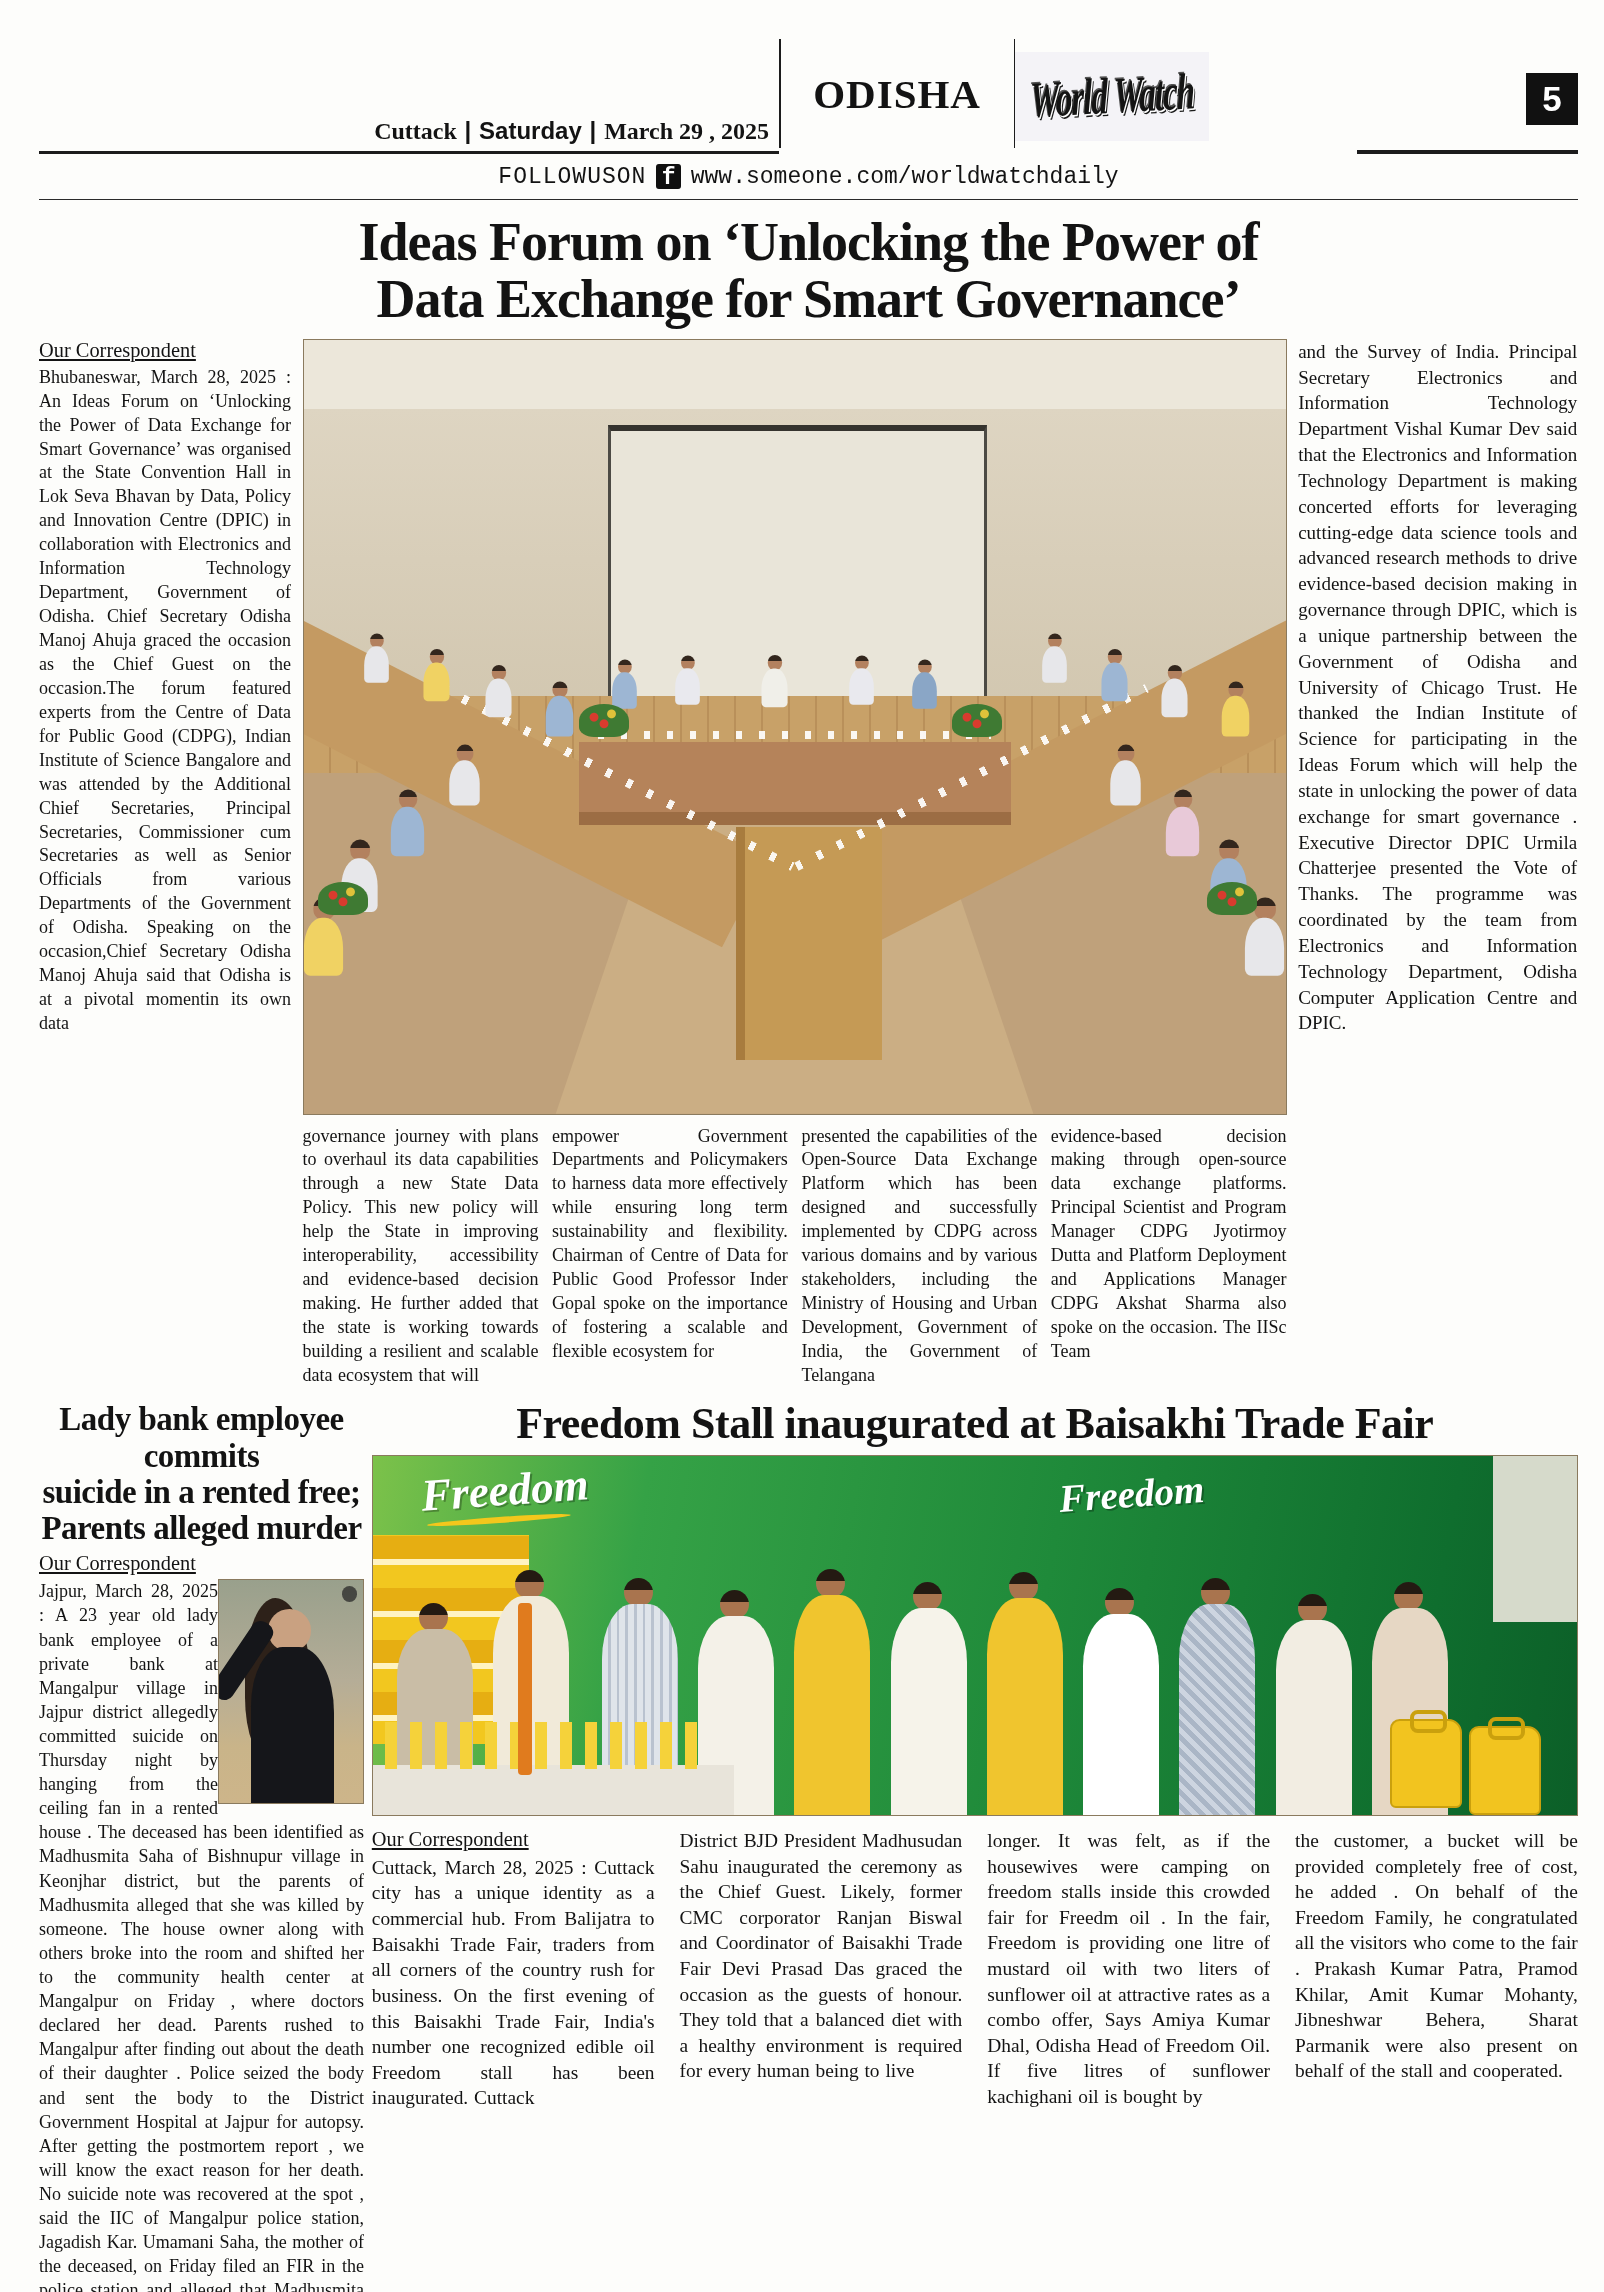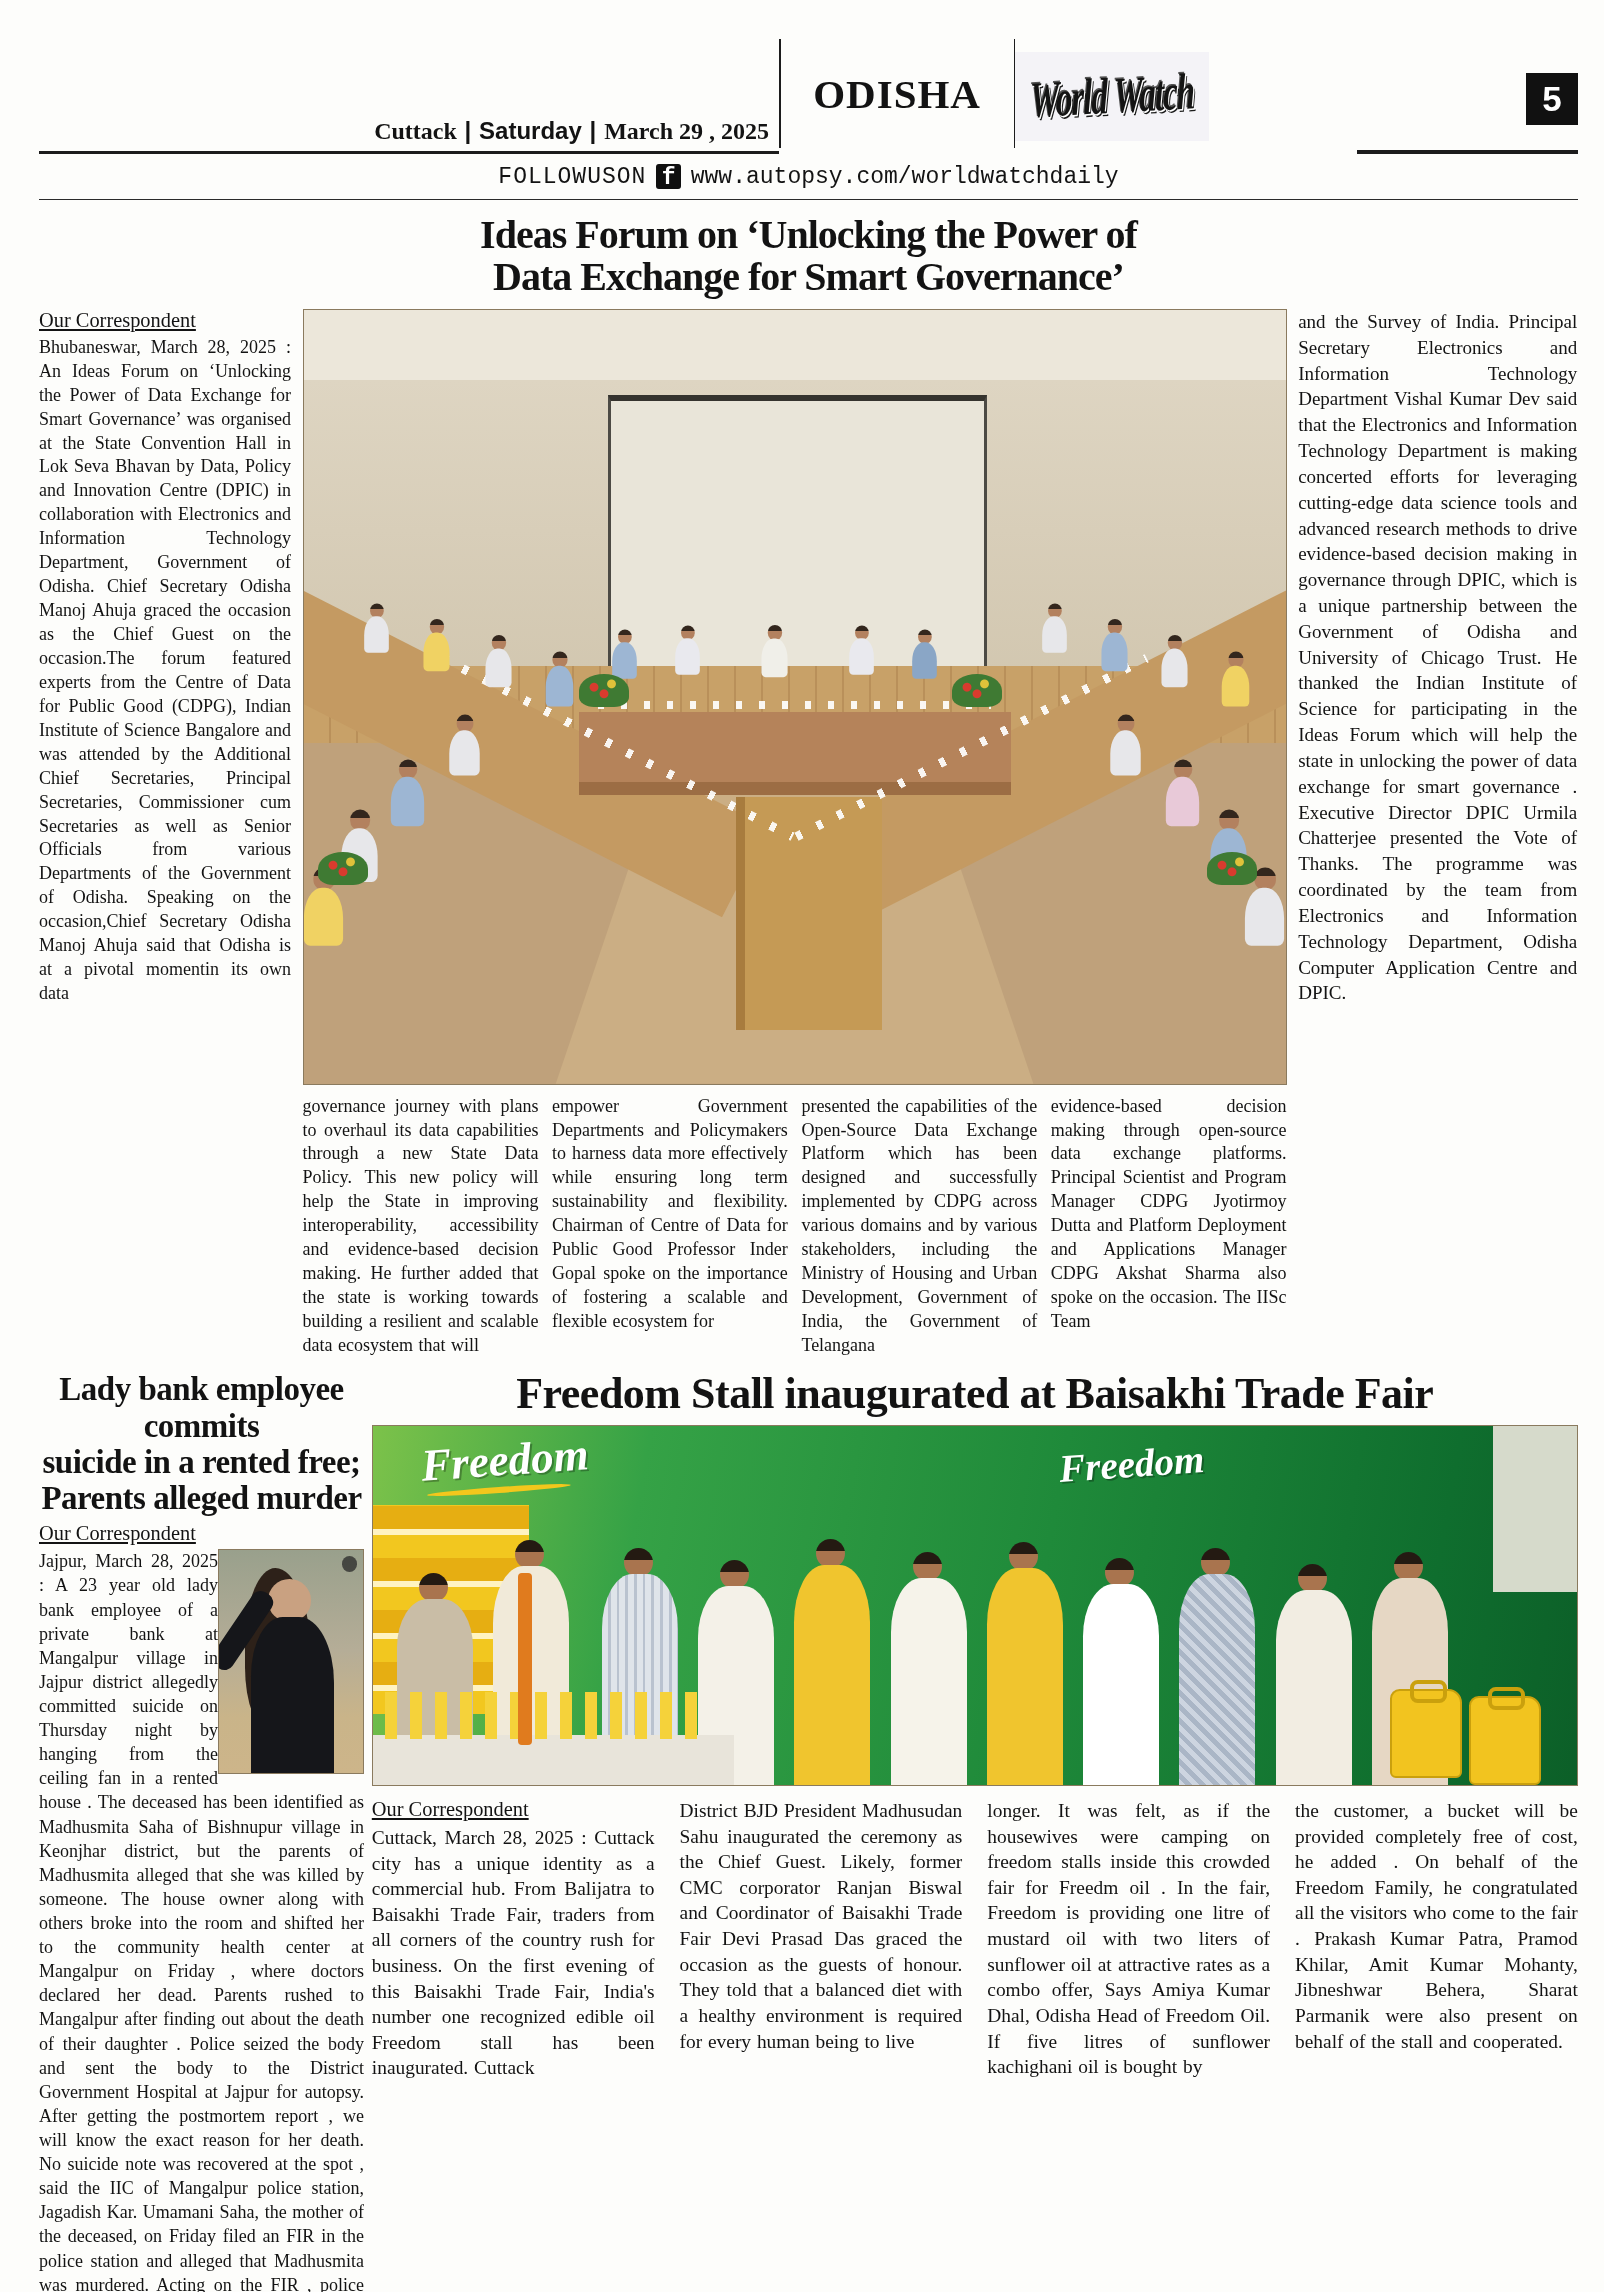--- a/index.html
+++ b/index.html
@@ -31,21 +31,21 @@
 
   .follow-row{display:flex;align-items:center;justify-content:center;gap:9.7px;height:45px;
     border-bottom:1.9px solid #2a2a2a;font-size:23px;font-family:Liberation Mono, monospace;}
   .follow-label{letter-spacing:1px;}
   .fb-icon{width:25px;height:25px;background:#0f0f0f;color:#fff;display:inline-flex;align-items:flex-end;
     justify-content:center;font-weight:bold;font-size:23px;line-height:21.3px;border-radius:2.9px;overflow:hidden;}
   .fb-url{white-space:nowrap;}
 
   
   .h1-wrap{text-align:center;margin:13.6px 0 9.7px 0;}
-  .h1-wrap h1{margin:4px;font-size:40px;line-height:1.07;letter-spacing:-1px;font-weight:bold;}
+  .h1-wrap h1{margin:4px;font-size:54px;line-height:1.07;letter-spacing:-1px;font-weight:bold;}
 
   
   .a1-grid{display:grid;grid-template-columns:252px 984px 279px;column-gap:11.6px;margin-top:5.8px;}
   .byline{font-size:20.4px;text-decoration:underline;margin:0 0 3.9px 0;}
   p.body{margin:0;text-align:justify;font-size:18px;line-height:1.33;word-spacing:1px;}
   .colR p.body{font-size:19px;line-height:1.36;}
   .mid-cols{display:grid;grid-template-columns:repeat(4,1fr);column-gap:13.6px;margin-top:9.7px;}
 
   
   figure.ph{margin:0;position:relative;overflow:hidden;border:1.9px solid #8a7a5e;box-sizing:border-box;}
@@ -143,21 +143,21 @@
       <div class="logoblock">
         <span class="logo-text">World Watch</span>
       </div>
       <div class="mast-spacer"></div>
       <div class="pagebox">5</div>
       <div class="rule-right"></div>
     </div>
     <div class="follow-row">
       <span class="follow-label">FOLLOWUSON</span>
       <span class="fb-icon">f</span>
-      <a class="link fb-url">www.autopsy.com/worldwatchdaily</a>
+      <a class="link fb-url">www.someone.com/worldwatchdaily</a>
     </div>
   </header>
 
   <div class="h1-wrap">
     <h1><span>Ideas Forum on ‘Unlocking the Power of</span><br>
     <span>Data Exchange for Smart Governance’</span></h1>
   </div>
 
   <section class="a1-grid">
     <div class="colL">

